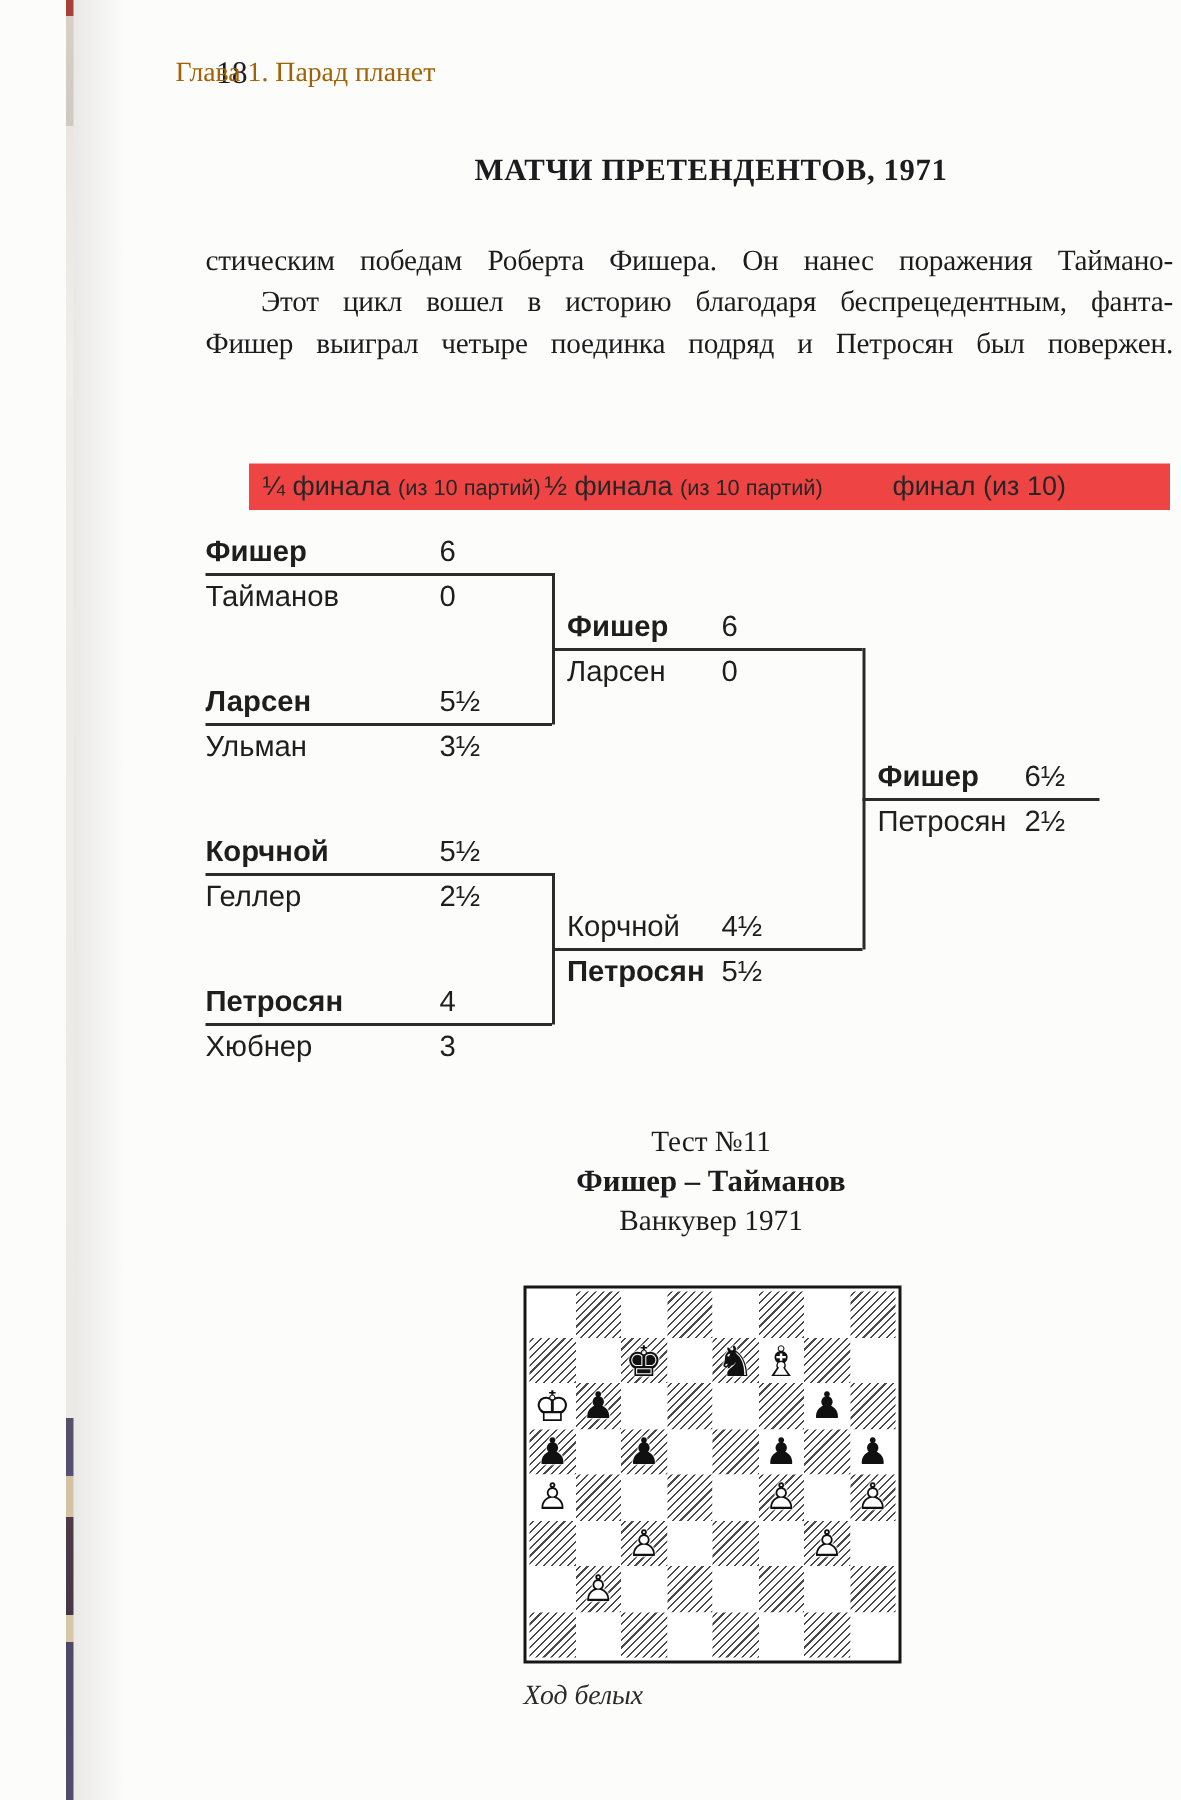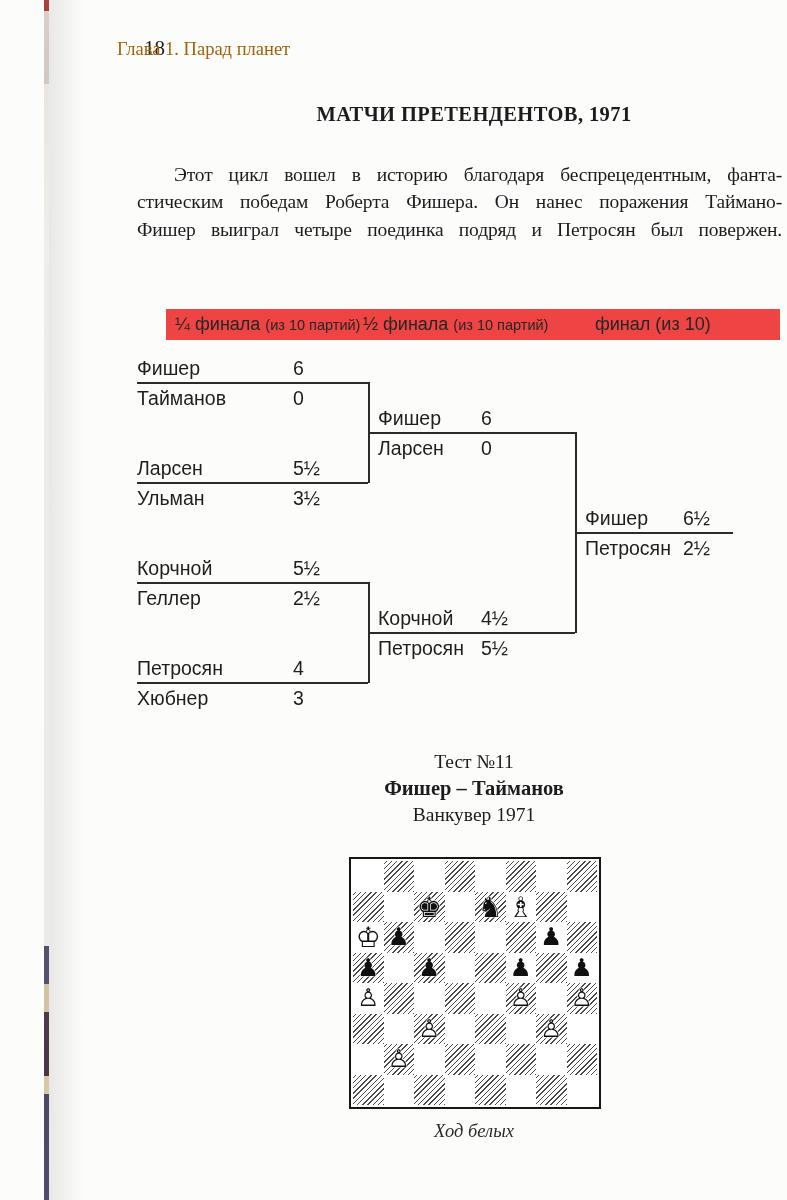--- a/index.html
+++ b/index.html
@@ -54,58 +54,58 @@
   #stage-bar .st-s{left:197px;}
   #stage-bar .st-f{left:429px;}
 
   
   .bk-line{position:absolute;height:1.6px;background:#2b2b2b;}
   .bk-vline{position:absolute;width:1.6px;background:#2b2b2b;}
   .bk-entry{position:absolute;height:26px;line-height:26px;
     font-family:"Liberation Sans","DejaVu Sans",sans-serif;font-size:19.5px;color:#1e1e1e;white-space:nowrap;}
   .bk-entry .bk-name{position:absolute;left:0;top:0;}
   .bk-entry .bk-score{position:absolute;top:0;}
-  .bk-entry.winner .bk-name{font-weight:normal;}
+  .bk-entry.winner .bk-name{font-weight:bold;}
   .col-qf .bk-score{left:156px;}
   .col-sf .bk-score{left:103px;}
   .col-f  .bk-score{left:98px;}
 
   
   #test-title{left:73px;top:751px;width:714px;text-align:center;font-size:19.5px;}
   #match-players{left:73px;top:777px;width:714px;text-align:center;font-size:20.5px;font-weight:bold;}
   #match-venue{left:73px;top:804px;width:714px;text-align:center;font-size:19.5px;}
 
   
   #board-frame{left:305px;top:857px;border:2.5px solid #161616;padding:2px;background:#fff;}
   #board{display:grid;grid-template-columns:repeat(8,30.5px);grid-auto-rows:30.5px;}
   .sq{width:30.5px;height:30.5px;background:#fff;position:relative;}
   .sq.dark{background-image:repeating-linear-gradient(-45deg,#4a4a4a 0,#4a4a4a 1px,transparent 1px,transparent 3.7px);}
   .piece{position:absolute;inset:0;font-family:"DejaVu Sans",sans-serif;}
   .piece span{position:absolute;inset:0;text-align:center;line-height:31px;font-size:28px;}
   .piece.pawn span{font-size:24.5px;line-height:30px;}
   .piece .fillg{color:#fff;text-shadow:0 0 1.5px #fff,0 0 1.5px #fff,0 0 2px #fff;}
   .piece .faceg{color:#101010;}
 
-  #board-caption{left:305px;top:1121px;width:250px;text-align:center;
+  #board-caption{left:305px;top:1121px;width:250px;text-align:left;
     font-size:18.5px;font-style:italic;color:#2a2a2a;}
 </style>
 </head>
 <body>
 
 <div id="book-edge" class="abs"></div>
 <div id="page-shade" class="abs"></div>
 
 <div id="page-number" class="abs">18</div>
 <div id="chapter-title" class="abs">Глава 1. Парад планет</div>
 
 <div id="section-title" class="abs">МАТЧИ ПРЕТЕНДЕНТОВ, 1971</div>
 
 <div id="article" class="abs">
+  <div class="pline">стическим победам Роберта Фишера. Он нанес поражения Таймано-</div>
   <div class="pline indent">Этот цикл вошел в историю благодаря беспрецедентным, фанта-</div>
-  <div class="pline">стическим победам Роберта Фишера. Он нанес поражения Таймано-</div>
   <div class="pline">Фишер выиграл четыре поединка подряд и Петросян был повержен.</div>
 </div>
 
 <div id="stage-bar" class="abs">
   <div class="st st-q">
     <span>¼ финала</span>
     <span class="note">(из 10 партий)</span>
   </div>
   <div class="st st-s">
     <span>½ финала</span>

